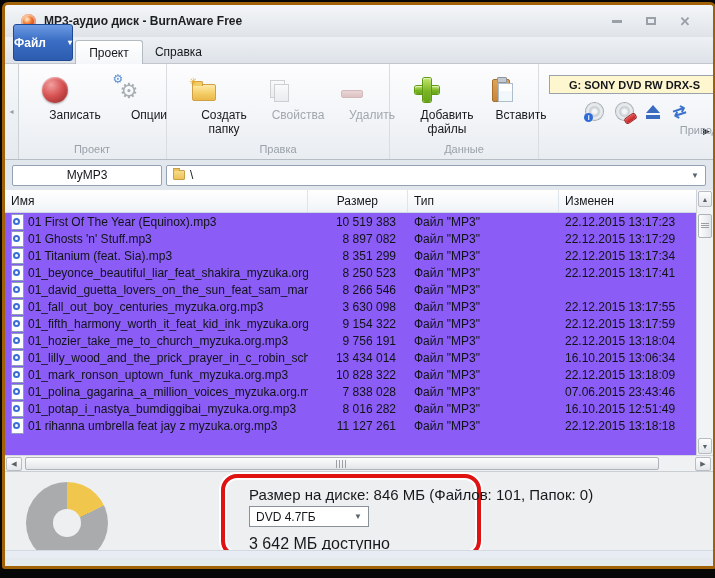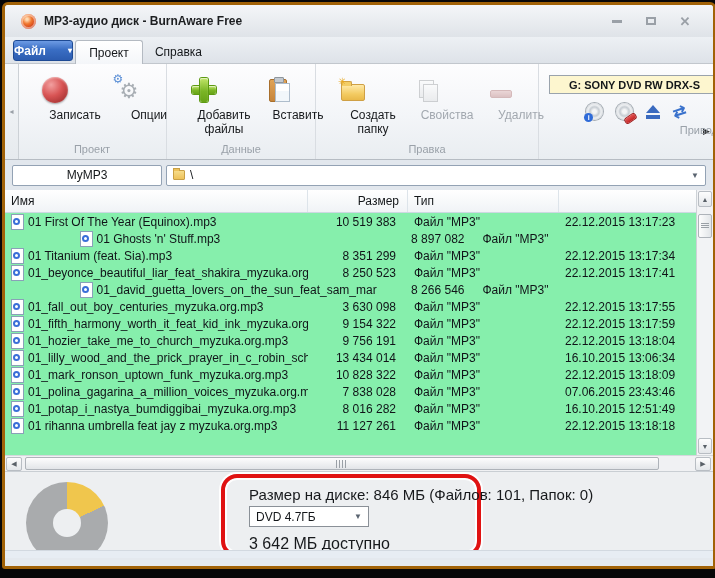--- a/index.html
+++ b/index.html
@@ -17,21 +17,21 @@
            box-shadow:inset 0 0 0 2px rgba(255,255,255,.45);}
   .apptitle{font-size:12px;font-weight:bold;color:#1c1e20;}
   .wincontrols{margin-left:auto;display:flex;gap:14px;align-items:center;padding-right:8px;}
   .wc{width:20px;height:14px;display:flex;align-items:center;justify-content:center;cursor:default;}
   .wc-min i{display:block;width:10px;height:3px;background:#9aa0a7;}
   .wc-max i{display:block;width:10px;height:8px;border:2px solid #9aa0a7;box-sizing:border-box;}
   .wc-close{color:#9aa0a7;font-size:13px;font-weight:bold;}
   
   .tabrow{position:absolute;left:0;top:32px;right:0;height:27px;
           background:linear-gradient(#edf0f4,#dde2e8);display:flex;align-items:flex-end;}
-  .filebtn{margin:0 2px 3px 8px;height:21px;min-width:58px;border-radius:3px;
+  .filebtn{margin:0 2px 3px 8px;height:37px;min-width:58px;border-radius:3px;
            background:linear-gradient(#6d9be4,#3a6ec4 45%,#2c5cb0);
            border:1px solid #1e4a94;color:#fff;font-size:12px;font-weight:bold;
            display:flex;align-items:center;justify-content:center;gap:22px;box-sizing:border-box;}
   .filebtn .arr{font-size:8px;line-height:1;}
   .tab{height:24px;min-width:68px;display:flex;align-items:center;justify-content:center;
        font-size:12px;color:#15181b;padding:0 12px;box-sizing:border-box;}
   .tab.active{background:linear-gradient(#ffffff,#f4f6f9);border:1px solid #b4bac2;border-bottom:none;
               border-radius:3px 3px 0 0;position:relative;z-index:3;}
   
   .ribbon{position:absolute;left:0;top:58px;right:0;height:97px;
@@ -106,31 +106,31 @@
     font-size:12px;color:#14171a;display:flex;align-items:center;justify-content:center;box-sizing:border-box;}
   .pathcombo{flex:1;height:21px;background:#fff;border:1px solid #93a2b4;border-radius:2px;
     display:flex;align-items:center;padding:0 6px;gap:5px;font-size:12px;color:#14171a;box-sizing:border-box;}
   .minifolder{width:12px;height:10px;border-radius:1px;background:linear-gradient(#f6dc8a,#eec25a);
     border:1px solid #c9a045;box-sizing:border-box;position:relative;}
   .minifolder::before{content:"";position:absolute;left:-1px;top:-3px;width:5px;height:2px;
     background:#eec25a;border:1px solid #c9a045;border-bottom:none;}
   .pathcombo .spacer{flex:1;}
   .combo-arrow{font-size:8px;color:#5a6470;}
   
-  .listarea{position:absolute;left:0;top:185px;right:0;height:265px;background:#86efac;display:flex;}
+  .listarea{position:absolute;left:0;top:185px;right:0;height:265px;background:#8b5cf6;display:flex;}
   .listmain{flex:1;display:flex;flex-direction:column;overflow:hidden;}
   .lheader{height:22px;display:flex;background:linear-gradient(#ffffff,#f0f3f6);
     border-bottom:1px solid #cdd8e2;flex:none;}
   .hcell{font-size:12px;color:#14171a;display:flex;align-items:center;padding:0 6px;
     border-right:1px solid #dde4ea;box-sizing:border-box;}
   .col-name{width:303px;}
-  .col-size{width:100px;justify-content:flex-end;text-align:left;padding-right:8px;}
+  .col-size{width:100px;justify-content:flex-end;text-align:left;padding-right:29px;}
   .col-type{width:151px;}
   .col-mod{flex:1;border-right:none;}
-  .lrow{height:17px;display:flex;align-items:center;font-size:12px;color:#101418;flex:none;justify-content:center;}
+  .lrow{height:17px;display:flex;align-items:center;font-size:12px;color:#101418;flex:none;}
   .lrow .cell{padding:0 6px;white-space:nowrap;overflow:hidden;box-sizing:border-box;display:flex;align-items:center;}
   .lrow .c-name{width:303px;gap:4px;}
   .lrow .c-size{width:100px;justify-content:flex-end;padding-right:12px;}
   .lrow .c-type{width:151px;}
   .lrow .c-mod{flex:1;}
   .fileicon{flex:none;width:11px;height:14px;background:#fff;border:1px solid #8aa0b8;position:relative;}
   .fileicon::after{content:"";position:absolute;left:1px;top:3px;width:7px;height:7px;border-radius:50%;
     border:2px solid #3a6fd8;box-sizing:border-box;background:#fff;}
   
   .vscroll{width:17px;background:#f2f3f5;border-left:1px solid #cdd2d7;display:flex;flex-direction:column;box-sizing:border-box;}
@@ -215,60 +215,60 @@
           <div class="rbtn">
             <span class="riconbox">
                 <span class="icon-gear">⚙<span class="mini">⚙</span></span>
               </span>
             <span class="rlabel">Опции</span>
           </div>
         </div>
         <div class="glabel">Проект</div>
       </div>
 
+      <div class="rgroup" style="width:232px">
+        <div class="rbuttons">
+          <div class="rbtn">
+            <span class="riconbox">
+                <span class="icon-newfolder"></span>
+              </span>
+            <span class="rlabel" style="width:56px">Создать папку</span>
+          </div>
+          <div class="rbtn disabled">
+            <span class="riconbox">
+                <span class="icon-props"></span>
+              </span>
+            <span class="rlabel">Свойства</span>
+          </div>
+          <div class="rbtn disabled">
+            <span class="riconbox">
+                <span class="icon-del"></span>
+              </span>
+            <span class="rlabel">Удалить</span>
+          </div>
+        </div>
+        <div class="glabel">Правка</div>
+      </div>
+
       <div class="rgroup" style="width:158px">
         <div class="rbuttons">
           <div class="rbtn">
             <span class="riconbox">
                 <span class="icon-plus"></span>
               </span>
             <span class="rlabel" style="width:58px">Добавить файлы</span>
           </div>
           <div class="rbtn">
             <span class="riconbox">
                 <span class="icon-paste"></span>
               </span>
             <span class="rlabel">Вставить</span>
           </div>
         </div>
         <div class="glabel">Данные</div>
-      </div>
-
-      <div class="rgroup" style="width:232px">
-        <div class="rbuttons">
-          <div class="rbtn">
-            <span class="riconbox">
-                <span class="icon-newfolder"></span>
-              </span>
-            <span class="rlabel" style="width:56px">Создать папку</span>
-          </div>
-          <div class="rbtn disabled">
-            <span class="riconbox">
-                <span class="icon-props"></span>
-              </span>
-            <span class="rlabel">Свойства</span>
-          </div>
-          <div class="rbtn disabled">
-            <span class="riconbox">
-                <span class="icon-del"></span>
-              </span>
-            <span class="rlabel">Удалить</span>
-          </div>
-        </div>
-        <div class="glabel">Правка</div>
       </div>
 
       <div class="rgroup drivegroup">
         <div class="drivecombo">G: SONY DVD RW DRX-S</div>
         <div class="driveicons">
           <span class="disc info"></span>
           <span class="disc erase"></span>
           <span class="icon-eject">
               <span class="tri"></span>
               <span class="bar"></span>
@@ -290,20 +290,21 @@
       <span class="combo-arrow">▼</span>
     </div>
   </div>
 
   <div class="listarea">
     <div class="listmain">
       <div class="lheader">
         <div class="hcell col-name">Имя</div>
         <div class="hcell col-size">Размер</div>
         <div class="hcell col-type">Тип</div>
+        <div class="hcell col-mod">Изменен</div>
       </div>
       <div>
           <div class="lrow">
             <div class="cell c-name">
               <span class="fileicon"></span>
               <span>01 First Of The Year (Equinox).mp3</span>
             </div>
             <div class="cell c-size">
               <span>10 519 383</span>
             </div>
@@ -317,20 +318,23 @@
           <div class="lrow">
             <div class="cell c-name">
               <span class="fileicon"></span>
               <span>01 Ghosts 'n' Stuff.mp3</span>
             </div>
             <div class="cell c-size">
               <span>8 897 082</span>
             </div>
             <div class="cell c-type">
               <span>Файл "MP3"</span>
+            </div>
+            <div class="cell c-mod">
+              <span>22.12.2015 13:17:29</span>
             </div>
           </div>
           <div class="lrow">
             <div class="cell c-name">
               <span class="fileicon"></span>
               <span>01 Titanium (feat. Sia).mp3</span>
             </div>
             <div class="cell c-size">
               <span>8 351 299</span>
             </div>

